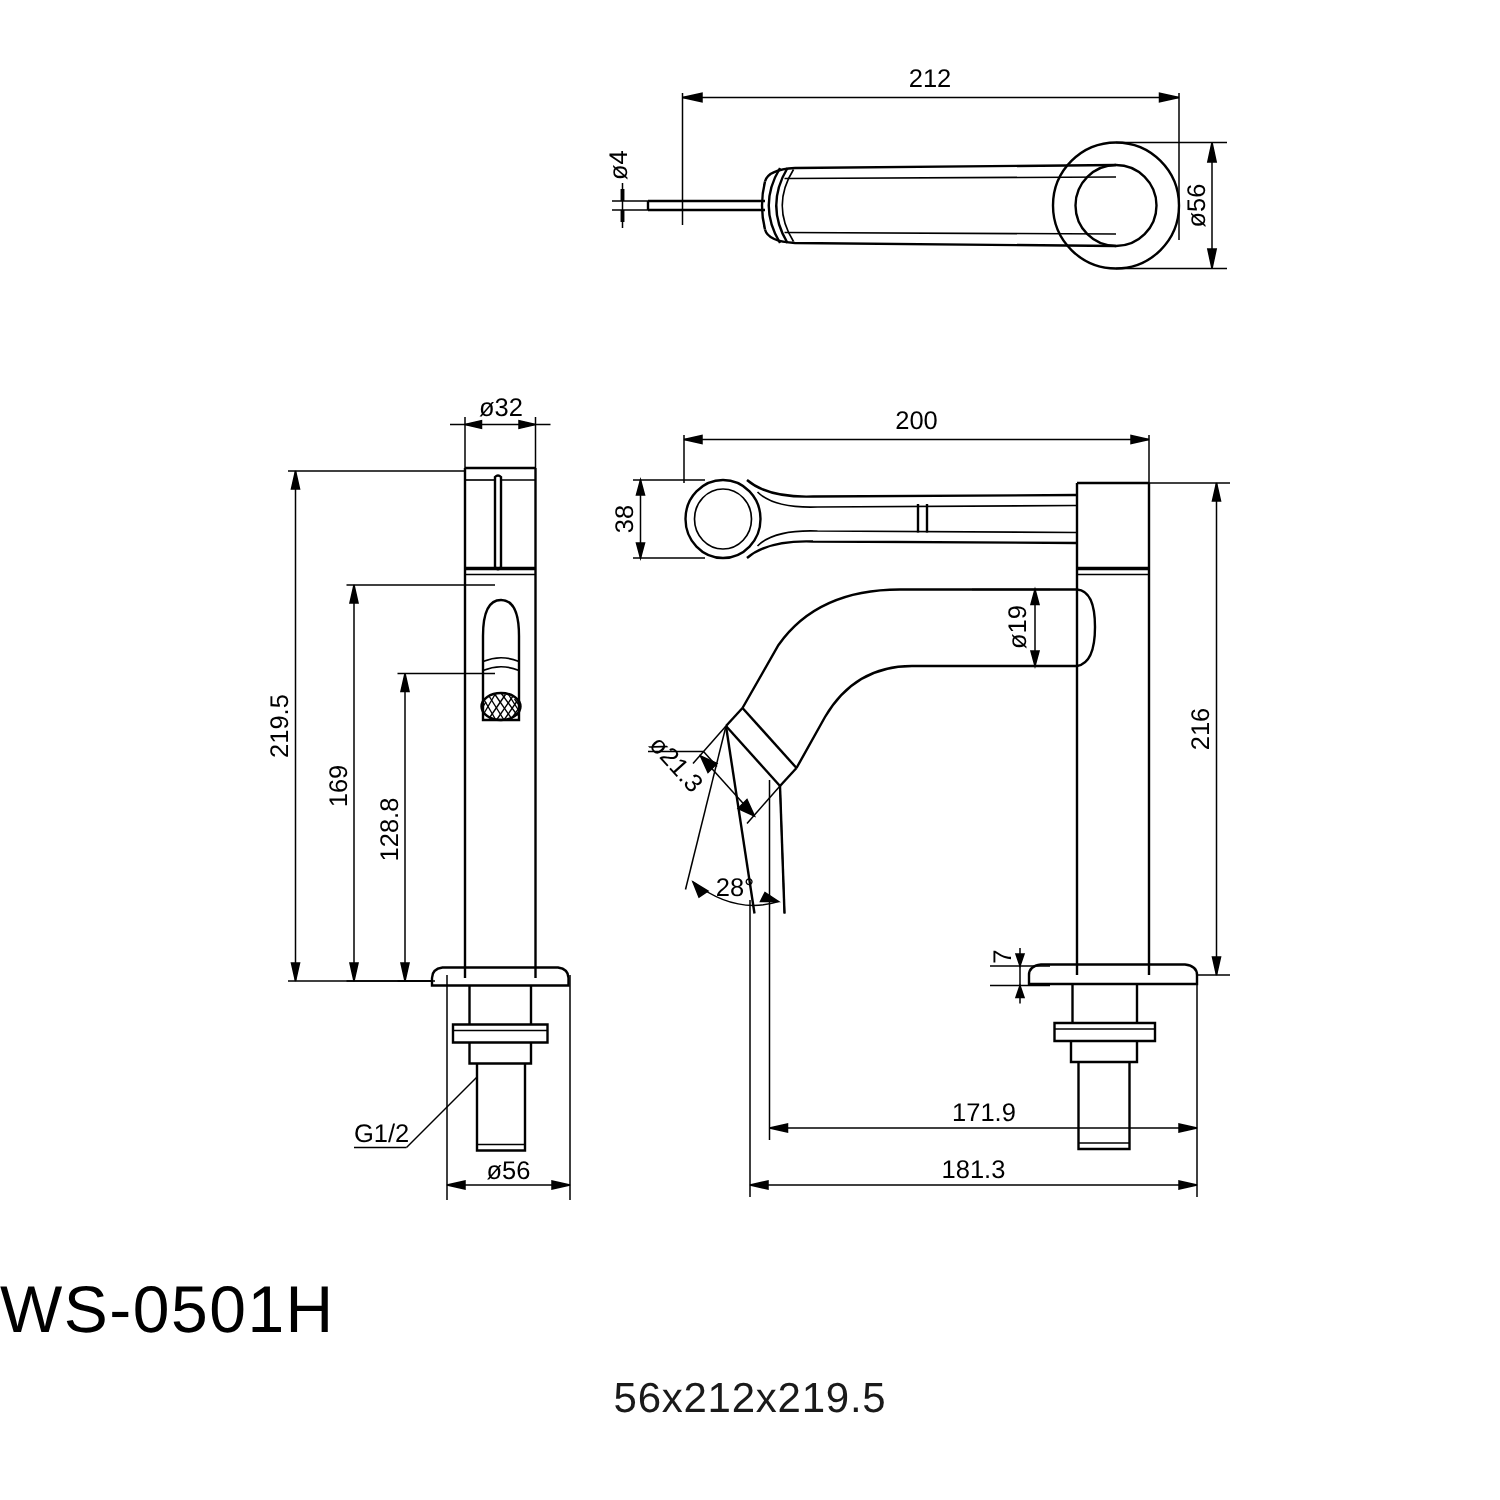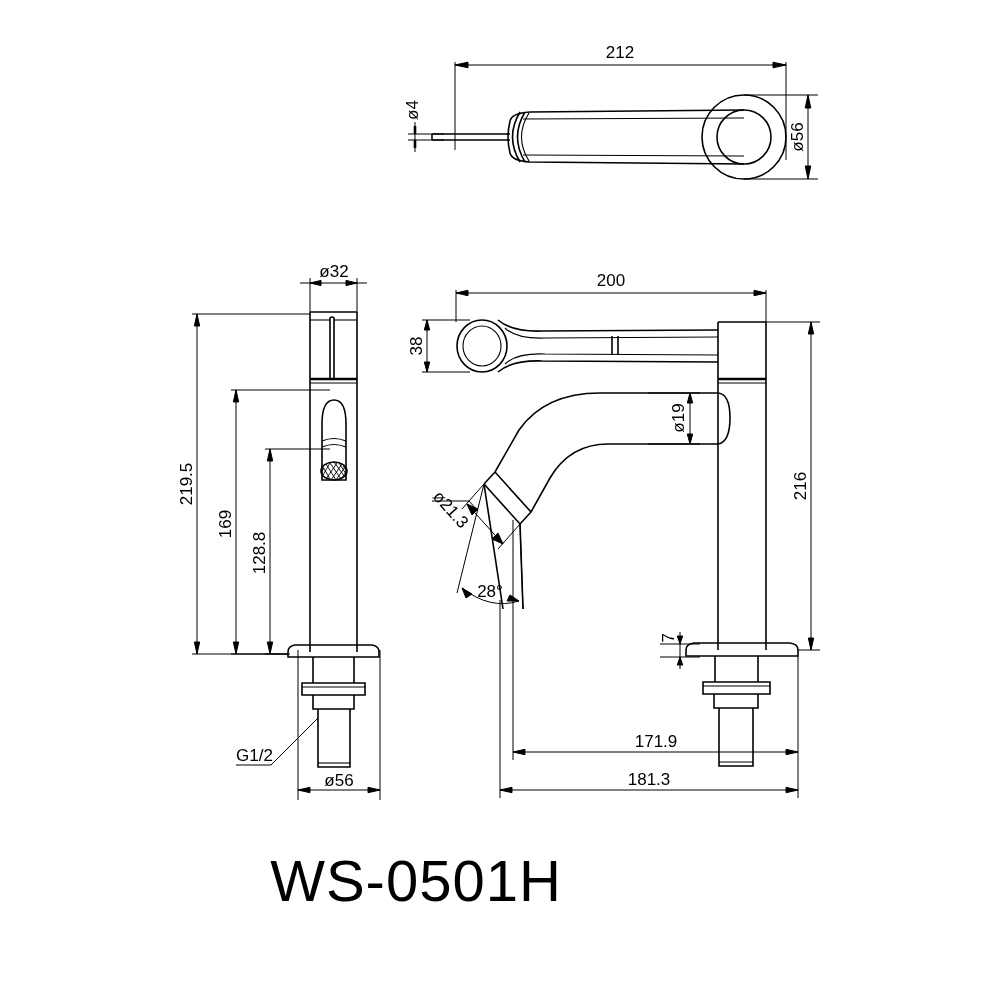--- a/index.html
+++ b/index.html
@@ -30,23 +30,22 @@
   }
   .dim-text {
     font-family: "Liberation Sans", sans-serif;
     font-size: 17px;
     fill: #000000;
     letter-spacing: 0px;
   }
   .title-main {
     position: absolute;
     width: 832px;
-    text-align: center;
     top: 852px;
-    font-size: 58px;
+    font-size: 44px;
     font-weight: 400;
     letter-spacing: 1px;
     color: #000000;
     font-family: "Liberation Sans", sans-serif;
     line-height: 1;
   }
   .title-sub {
     position: absolute;
     width: 1000px;
     text-align: center;
@@ -347,14 +346,15 @@
         <path d="M 500 790 L 798 790" class="dim"></path>
         <path d="M 500 790 L 512 787.3 L 512 792.7 Z" class="solidfill"></path>
         <path d="M 798 790 L 786 787.3 L 786 792.7 Z" class="solidfill"></path>
       </g>
       <text class="dim-text" x="649" y="785" text-anchor="middle">181.3</text>
     </g>
 
   </svg>
 
   <div class="title-main">WS-0501H</div>
+  <div class="title-sub">56x212x219.5</div>
 
 </div>
 
 </body></html>

